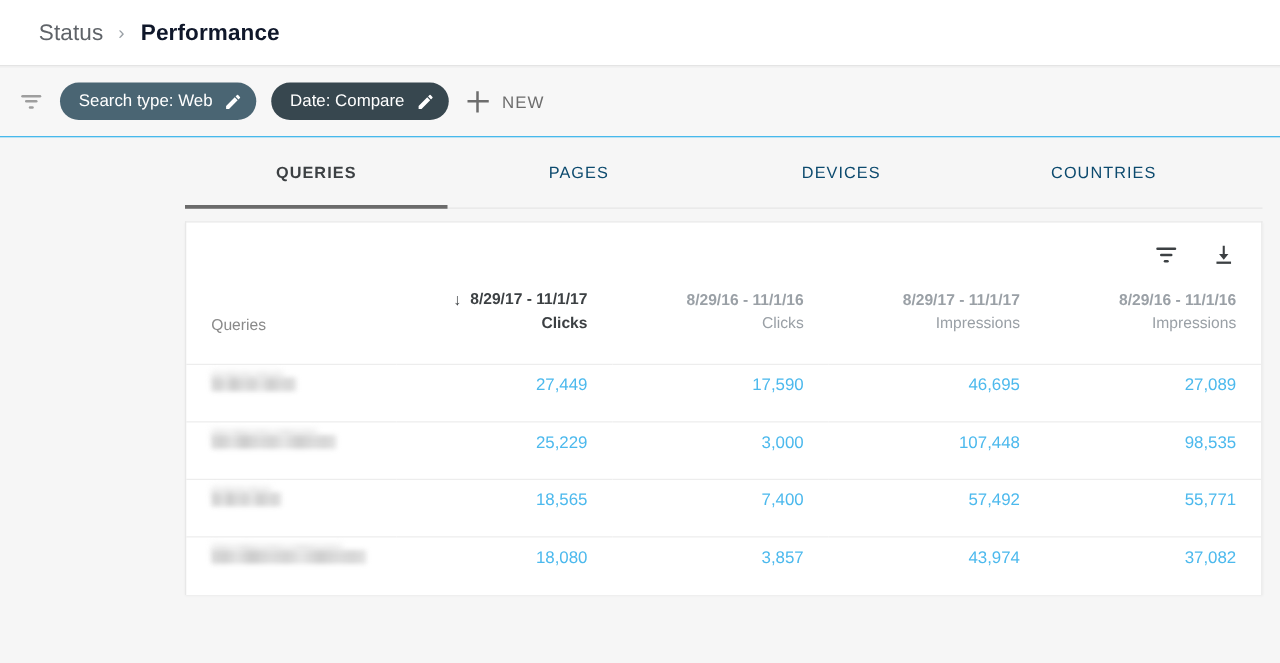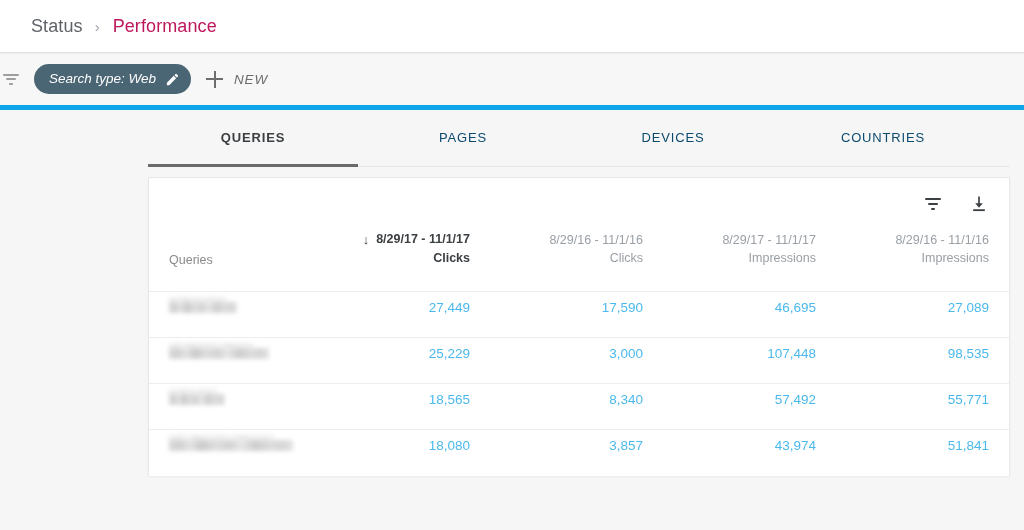--- a/index.html
+++ b/index.html
@@ -27,34 +27,34 @@
     letter-spacing: .1px;
     margin-left: 15px;
   }
   .crumb-sep {
     font-size: 15px;
     color: #9aa0a6;
     margin: 0 13px 0 12px;
   }
   .crumb-current {
     font-size: 18px;
-    font-weight: normal;
-    color: #be185d;
+    font-weight: bold;
+    color: #0f172a;
     letter-spacing: .1px;
   }
 
   
   #filter-toolbar {
     height: 57px;
     background: #f7f7f7;
     display: flex;
     align-items: center;
-    border-bottom: 5px solid #0ea5e9;
+    padding-left: 14px;
+    border-bottom: 1px solid #0ea5e9;
     box-shadow: inset 0 1px 0 #ededed;
-    font-style: italic;
   }
   .filter-funnel {
     width: 22px; height: 22px;
     margin-right: 12px;
     display: flex; flex-direction: column;
     align-items: center; justify-content: center;
     gap: 2.5px;
     cursor: pointer;
   }
   .filter-funnel i { display: block; background: #9e9e9e; border-radius: 1px; height: 2px; }
@@ -182,20 +182,21 @@
     padding-left: 20px;
     font-size: 12.5px;
     color: #8a8a8a;
   }
   th.col-metric { text-align: right; }
   .hdr-date {
     font-size: 12.5px;
     color: #9aa0a6;
     line-height: 18px;
     white-space: nowrap;
+    font-weight: bold;
   }
   .hdr-metric {
     font-size: 12.5px;
     color: #9aa0a6;
     line-height: 18px;
   }
   th.sorted .hdr-date, th.sorted .hdr-metric { color: #3c4043; font-weight: bold; }
   .sort-arrow {
     display: inline-block;
     margin-right: 7px;
@@ -254,20 +255,28 @@
 
   <div class="chip" style="background:#4a6573">
     <span class="chip-label">Search type: Web</span>
     <span class="pencil">
       <svg width="15" height="15" viewBox="0 0 24 24" fill="#ffffff" aria-hidden="true">
         <path d="M3 17.25V21h3.75L17.81 9.94l-3.75-3.75L3 17.25zM20.71 7.04a1 1 0 0 0 0-1.41l-2.34-2.34a1 1 0 0 0-1.41 0l-1.83 1.83 3.75 3.75 1.83-1.83z"></path>
       </svg>
     </span>
   </div>
 
+  <div class="chip" style="background:#37474f">
+    <span class="chip-label">Date: Compare</span>
+    <span class="pencil">
+      <svg width="15" height="15" viewBox="0 0 24 24" fill="#ffffff" aria-hidden="true">
+        <path d="M3 17.25V21h3.75L17.81 9.94l-3.75-3.75L3 17.25zM20.71 7.04a1 1 0 0 0 0-1.41l-2.34-2.34a1 1 0 0 0-1.41 0l-1.83 1.83 3.75 3.75 1.83-1.83z"></path>
+      </svg>
+    </span>
+  </div>
 
   <div class="new-btn">
     <span class="plus-ico"></span>
     <span class="new-label">NEW</span>
   </div>
 </div>
 
 <div id="tabs-bar">
   <div class="tab active">
     <span>QUERIES</span>
@@ -353,31 +362,31 @@
           <td>98,535</td>
         </tr>
         <tr>
           <td class="cell-query">
             <div class="blur-wrap">
               <div class="blur-bar faint" style="width: 48px;"></div>
               <div class="blur-bar" style="width: 56px;"></div>
             </div>
           </td>
           <td>18,565</td>
-          <td>8,340</td>
+          <td>7,400</td>
           <td>57,492</td>
           <td>55,771</td>
         </tr>
         <tr>
           <td class="cell-query">
             <div class="blur-wrap">
               <div class="blur-bar faint" style="width: 105px;"></div>
               <div class="blur-bar" style="width: 124px;"></div>
             </div>
           </td>
           <td>18,080</td>
           <td>3,857</td>
           <td>43,974</td>
-          <td>51,841</td>
+          <td>37,082</td>
         </tr>
       </tbody>
   </table>
 </div>
 
 </body></html>

